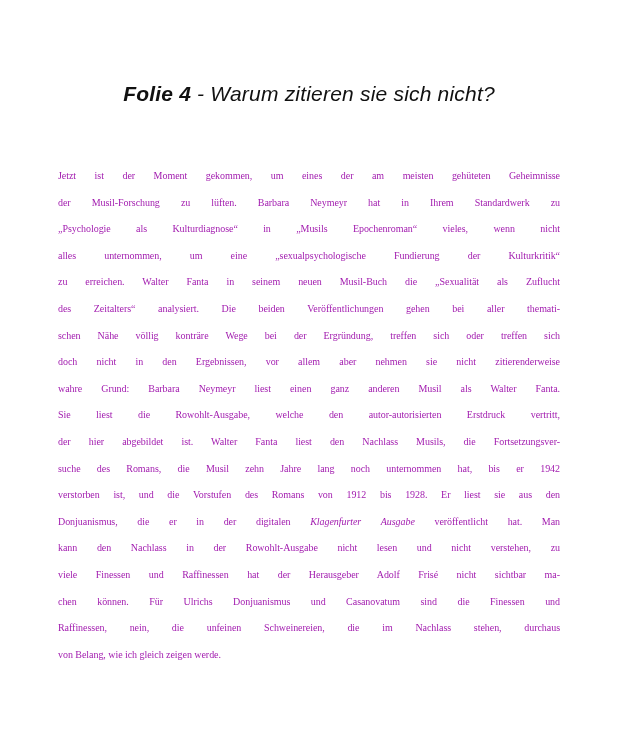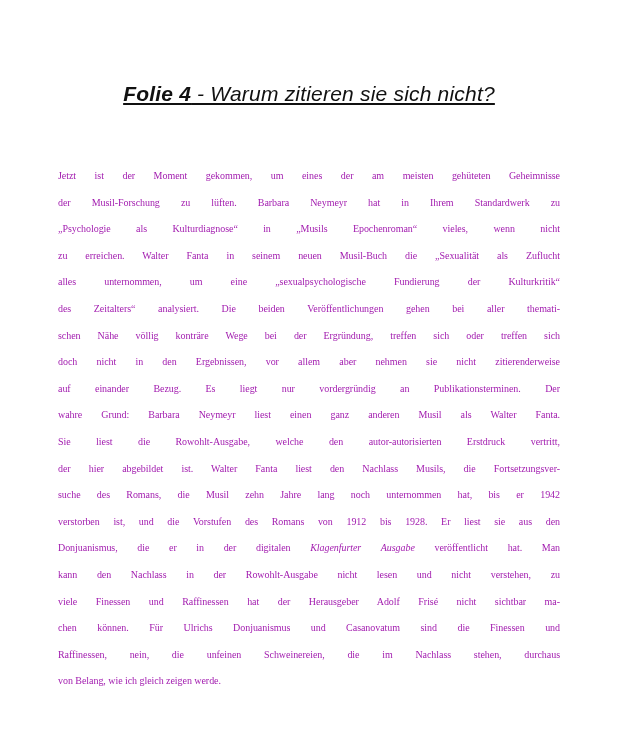--- a/index.html
+++ b/index.html
@@ -19,21 +19,20 @@
     margin: 78px 0 8px 0;
     padding: 0;
     text-align: center;
     font-family: "Liberation Sans", sans-serif;
     font-style: italic;
     font-weight: normal;
     font-size: 21px;
     line-height: 32px;
     color: #111111;
     letter-spacing: 0.2px;
-    text-decoration: underline;
   }
   .title .title-bold {
     font-weight: bold;
   }
   .para {
     margin: 53px 58px 0 58px;
     width: 502px;
     color: #a21caf;
     font-size: 10px;
     line-height: 26.6px;
@@ -53,26 +52,25 @@
 </style>
 </head>
 <body>
 
 <div class="page">
   <h1 class="title"><span class="title-bold">Folie 4</span><span class="title-rest"> - Warum zitieren sie sich nicht?</span></h1>
   <div class="para">
       <div class="line"><span>Jetzt ist der Moment gekommen, um eines der am meisten gehüteten Geheimnisse</span></div>
       <div class="line"><span>der Musil-Forschung zu lüften. Barbara Neymeyr hat in Ihrem Standardwerk zu</span></div>
       <div class="line"><span>„Psychologie als Kulturdiagnose“ in „Musils Epochenroman“ vieles, wenn nicht</span></div>
+      <div class="line"><span>alles unternommen, um eine „sexualpsychologische Fundierung der Kulturkritik“</span></div>
       <div class="line"><span>zu erreichen. Walter Fanta in seinem neuen Musil-Buch die „Sexualität als Zuflucht</span></div>
-      <div class="line"><span>alles unternommen, um eine „sexualpsychologische Fundierung der Kulturkritik“</span></div>
       <div class="line"><span>des Zeitalters“ analysiert. Die beiden Veröffentlichungen gehen bei aller themati-</span></div>
       <div class="line"><span>schen Nähe völlig konträre Wege bei der Ergründung, treffen sich oder treffen sich</span></div>
       <div class="line"><span>doch nicht in den Ergebnissen, vor allem aber nehmen sie nicht zitierenderweise</span></div>
-      <div class="line"><span>auf einander Bezug. Es liegt nur vordergründig an Publikationsterminen. Der</span></div>
       <div class="line"><span>wahre Grund: Barbara Neymeyr liest einen ganz anderen Musil als Walter Fanta.</span></div>
       <div class="line"><span>Sie liest die Rowohlt-Ausgabe, welche den autor-autorisierten Erstdruck vertritt,</span></div>
       <div class="line"><span>der hier abgebildet ist. Walter Fanta liest den Nachlass Musils, die Fortsetzungsver-</span></div>
       <div class="line"><span>suche des Romans, die Musil zehn Jahre lang noch unternommen hat, bis er 1942</span></div>
       <div class="line"><span>verstorben ist, und die Vorstufen des Romans von 1912 bis 1928. Er liest sie aus den</span></div>
       <div class="line"><span>Donjuanismus, die er in der digitalen </span><span class="em">Klagenfurter Ausgabe</span><span> veröffentlicht hat. Man</span></div>
       <div class="line"><span>kann den Nachlass in der Rowohlt-Ausgabe nicht lesen und nicht verstehen, zu</span></div>
       <div class="line"><span>viele Finessen und Raffinessen hat der Herausgeber Adolf Frisé nicht sichtbar ma-</span></div>
       <div class="line"><span>chen können. Für Ulrichs Donjuanismus und Casanovatum sind die Finessen und</span></div>
       <div class="line"><span>Raffinessen, nein, die unfeinen Schweinereien, die im Nachlass stehen, durchaus</span></div>

